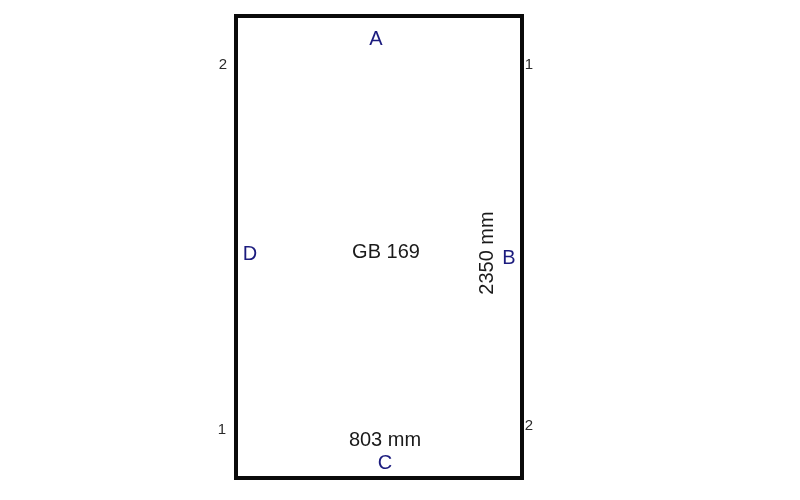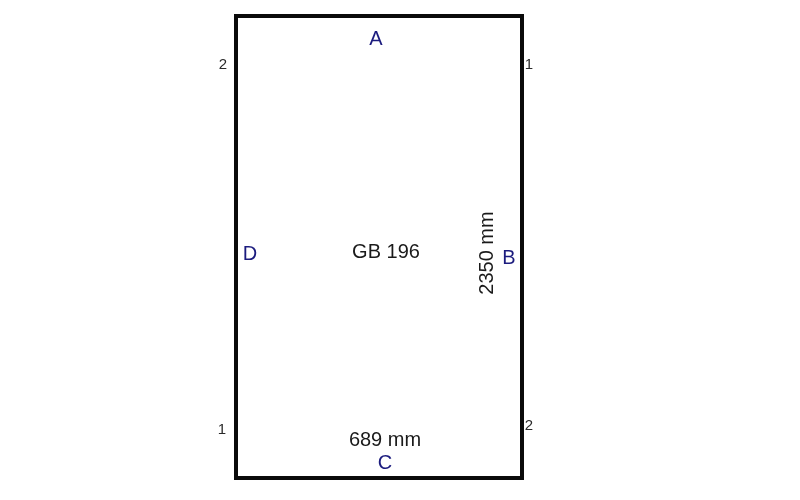--- a/index.html
+++ b/index.html
@@ -66,25 +66,25 @@
   <div class="panel"></div>
 
   <div class="label edge-label" id="edge-a">A</div>
 
   <div class="label edge-label" id="edge-b">B</div>
 
   <div class="label edge-label" id="edge-c">C</div>
 
   <div class="label edge-label" id="edge-d">D</div>
 
-  <div class="label dim-label" id="code">GB 196</div>
+  <div class="label dim-label" id="code">GB 169</div>
 
   <div class="label dim-label rotated" id="dim-h">2350 mm</div>
 
-  <div class="label dim-label" id="dim-w">689 mm</div>
+  <div class="label dim-label" id="dim-w">803 mm</div>
 
   <div class="label corner-label" id="c-tl">2</div>
 
   <div class="label corner-label" id="c-tr">1</div>
 
   <div class="label corner-label" id="c-bl">1</div>
 
   <div class="label corner-label" id="c-br">2</div>
 
 </div>

